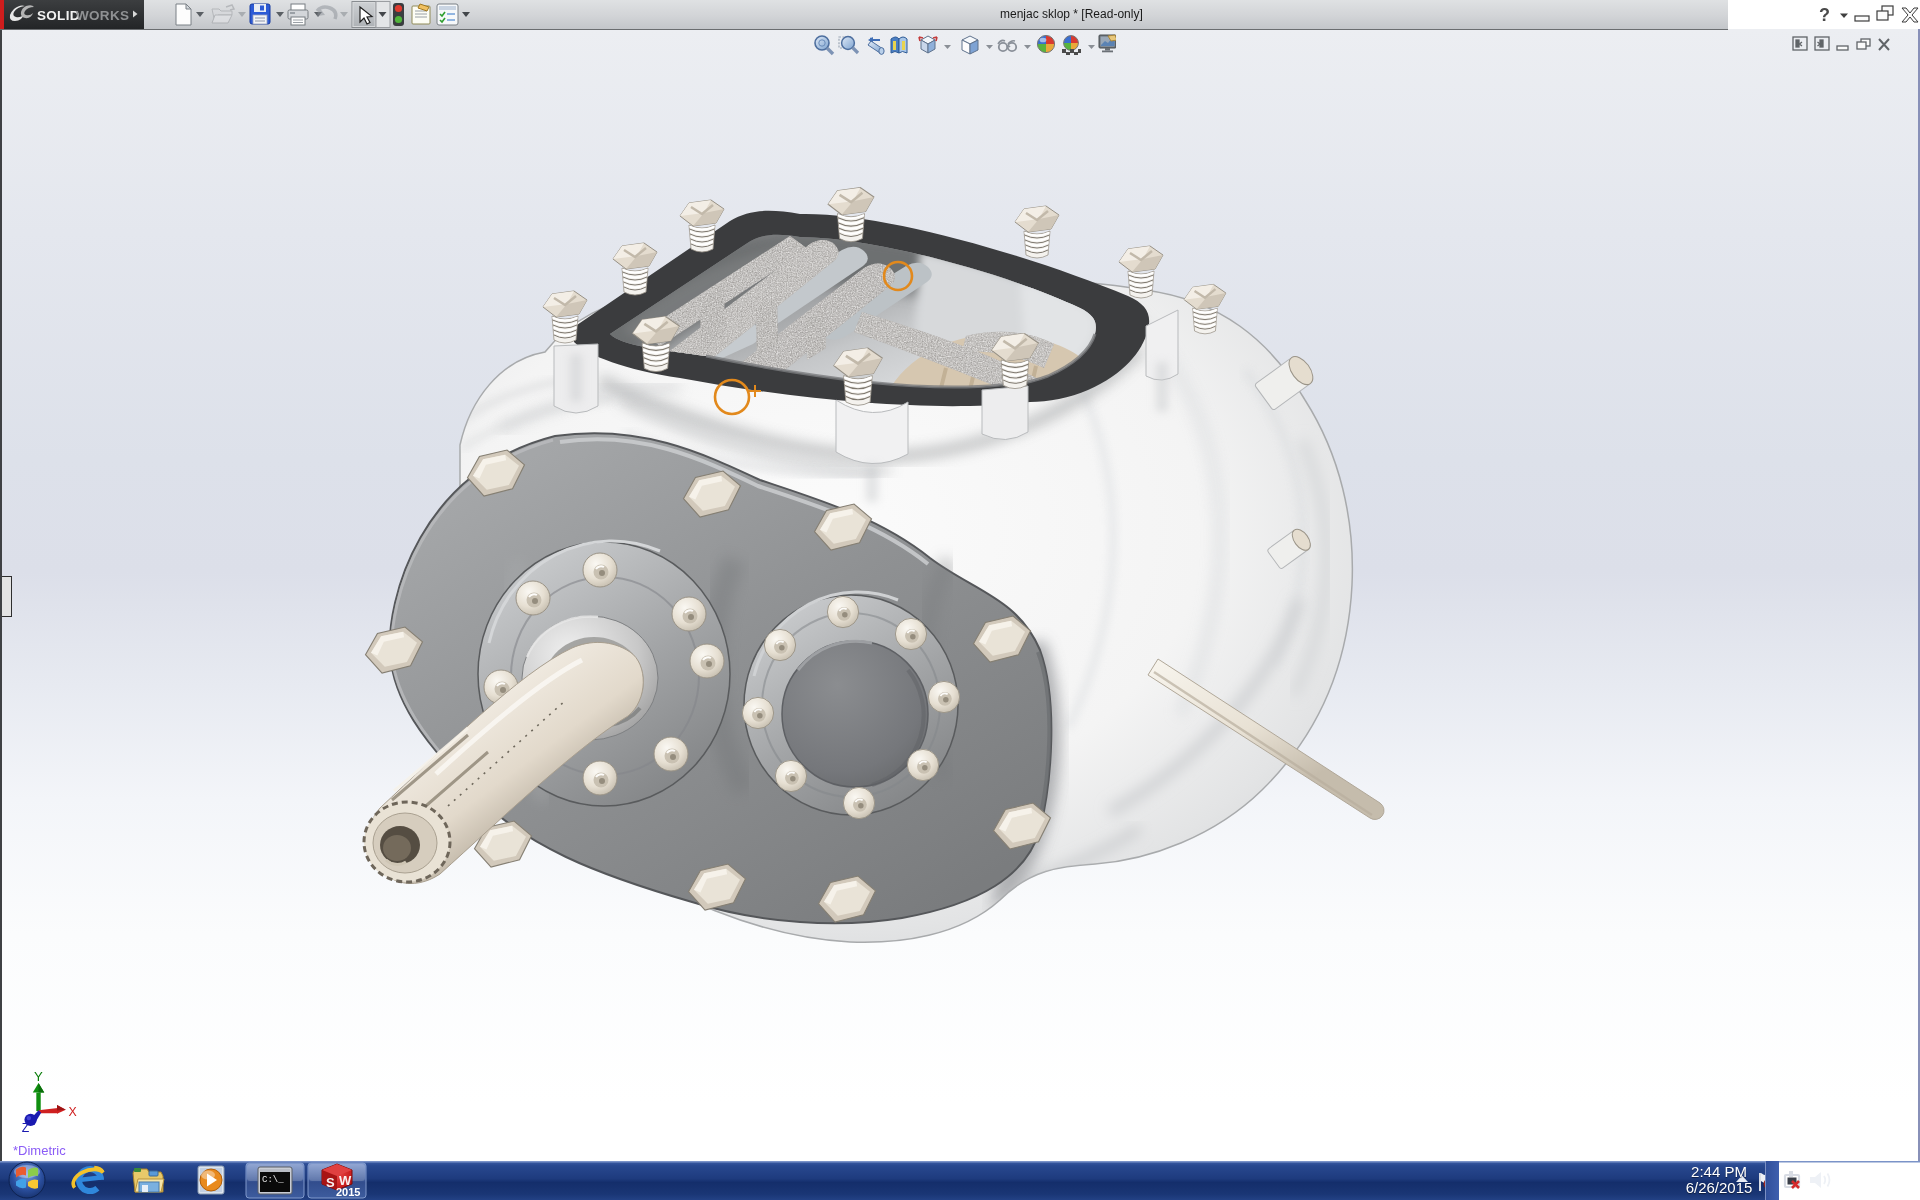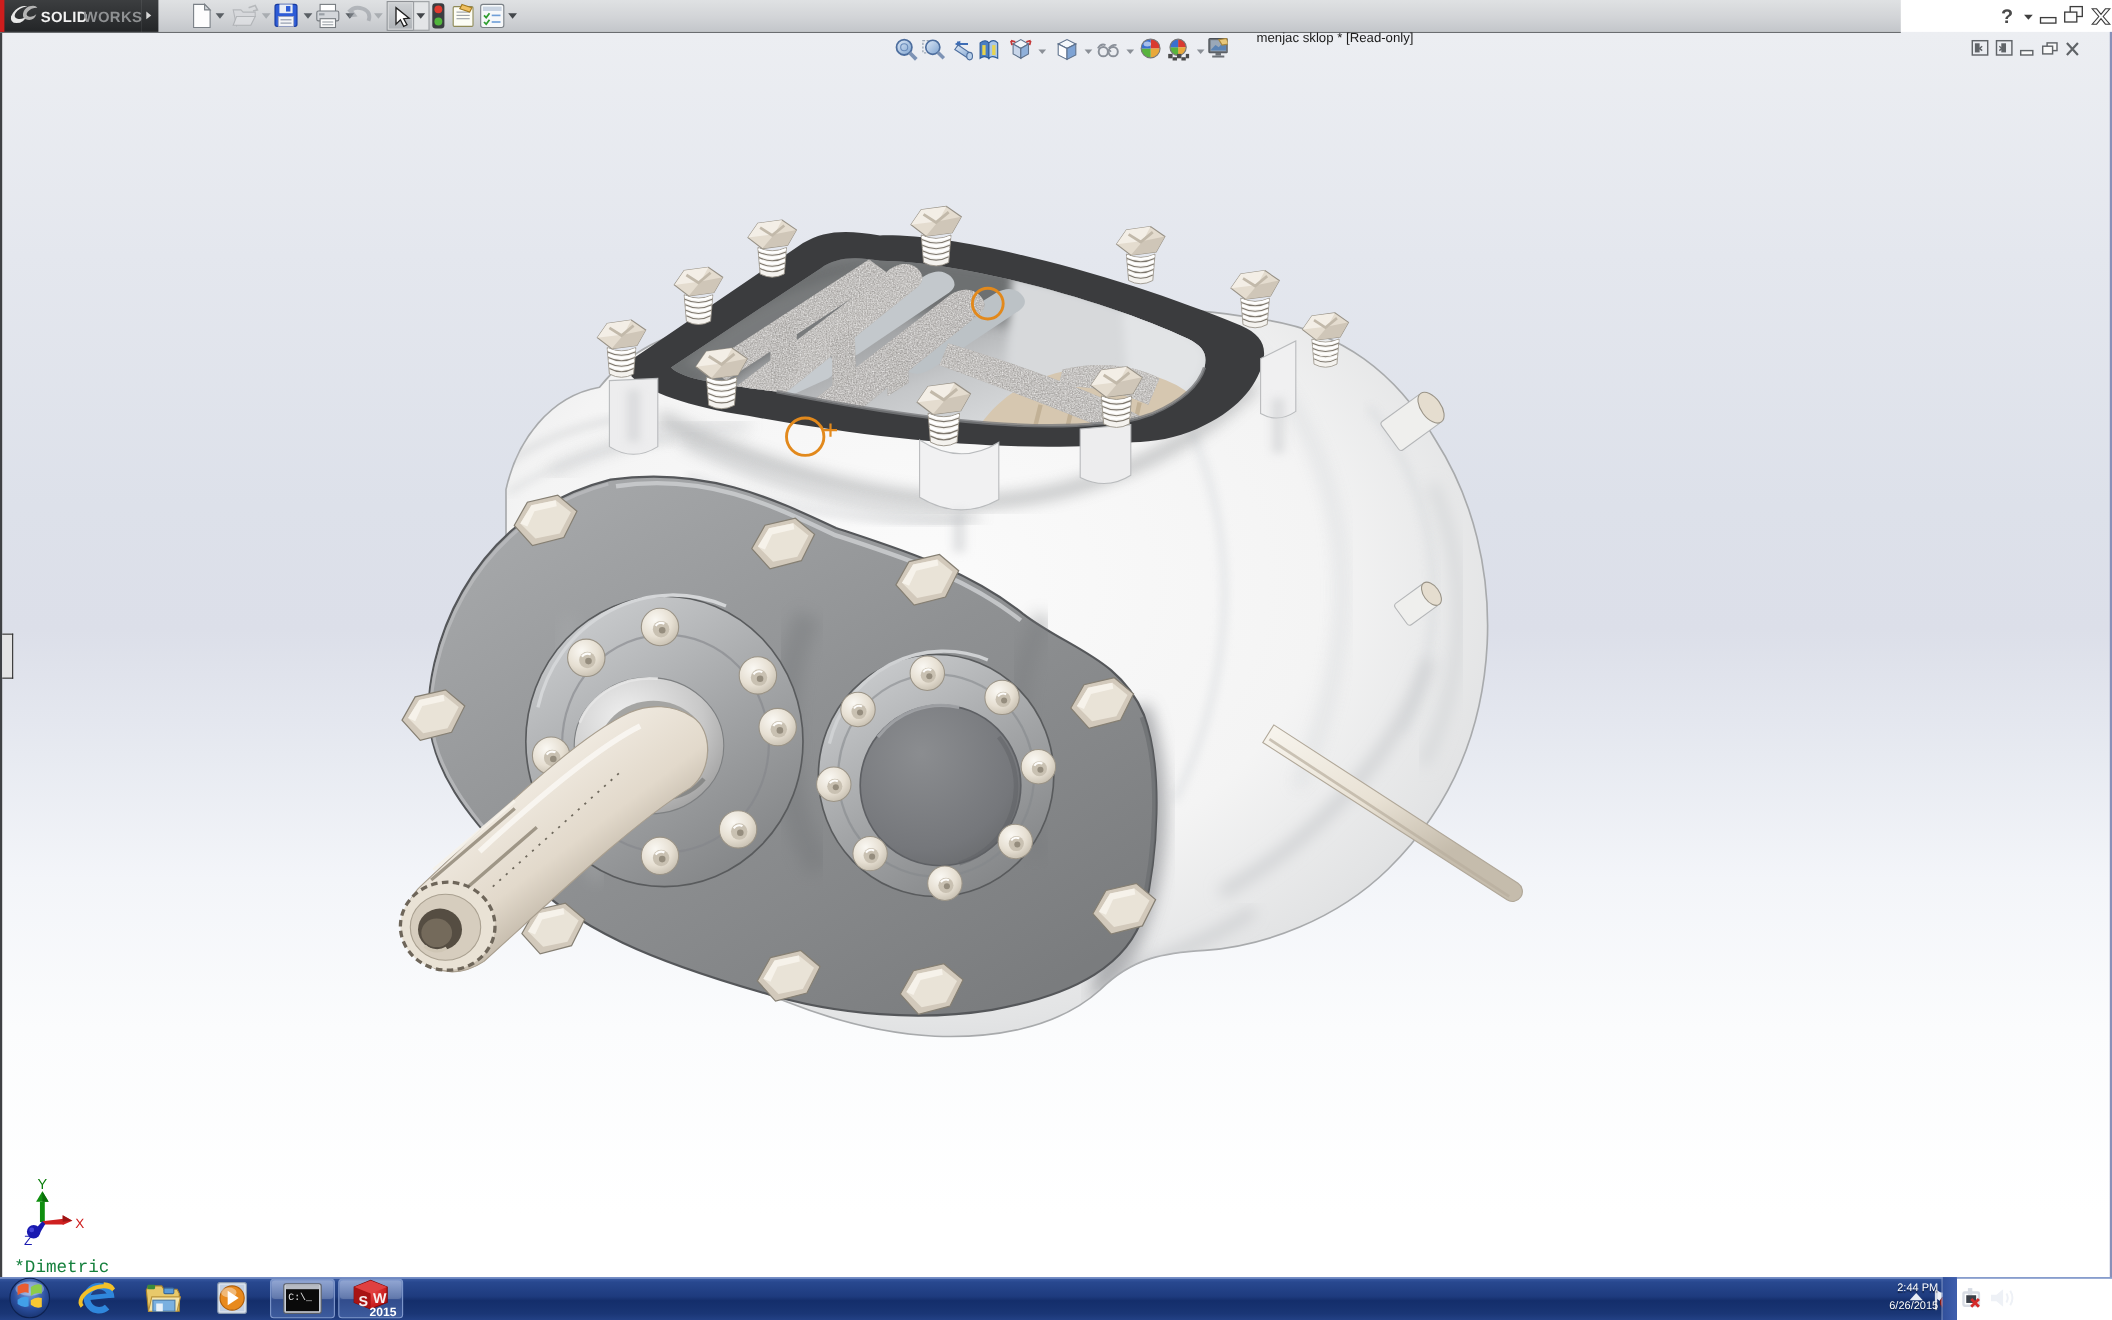--- a/index.html
+++ b/index.html
@@ -2,29 +2,29 @@
 <html><head>
 <meta charset="utf-8">
 <style>
 html,body{margin:0;padding:0;width:1920px;height:1200px;overflow:hidden;font-family:"Liberation Sans",sans-serif;}
 #root{position:relative;width:1920px;height:1200px;background:#fff;}
 
 #titlebar{position:absolute;left:0;top:0;width:1728px;height:29px;background:linear-gradient(180deg,#dfe1e3 0%,#d2d4d7 55%,#c3c6ca 100%);border-bottom:1px solid #6a6d70;}
 #swlogo{position:absolute;left:0;top:0;width:129px;height:29px;background:linear-gradient(180deg,#3c3e40,#232527);}
 #swred{position:absolute;left:0;top:0;width:4px;height:29px;background:#cf1d1d;}
 #swarrow{position:absolute;left:129px;top:0;width:15px;height:29px;background:linear-gradient(180deg,#3c3e40,#232527);}
-#title-text{position:absolute;left:1000px;top:0;width:285px;height:29px;line-height:29px;text-align:right;font-size:12px;color:#1a1a1a;margin-top:20px;}
+#title-text{position:absolute;left:1000px;top:0;width:285px;height:29px;line-height:29px;text-align:left;font-size:12px;color:#1a1a1a;}
 
 #viewport{position:absolute;left:0;top:29px;width:1920px;height:1132px;background:linear-gradient(180deg,#eceef2 0%,#e4e7ee 18%,#dde1ea 38%,#dcdfe9 48%,#e7eaf1 58%,#f3f5f9 68%,#fbfcfd 80%,#ffffff 95%);border-left:2px solid #3f4144;box-sizing:border-box;}
 #vright{position:absolute;right:0px;top:29px;width:2px;height:1132px;background:#8890b8;}
-#dimetric{position:absolute;left:13px;top:1143px;font-size:16px;color:#15803d;letter-spacing:0px;font-family:Liberation Mono, monospace;}
+#dimetric{position:absolute;left:13px;top:1143px;font-size:13px;color:#8b5cf6;letter-spacing:0px;}
 #lefttab{position:absolute;left:2px;top:576px;width:9px;height:39px;background:#e4e4e4;border:1px solid #2e2e2e;border-left:none;}
 
 #taskbar{position:absolute;left:0;top:1161px;width:1779px;height:39px;background:linear-gradient(180deg,#3d5ea7 0%,#28488f 12%,#1e3b7e 45%,#142e6b 55%,#1a3675 85%,#234185 100%);}
-#traytime{position:absolute;right:17px;top:3px;width:86px;text-align:right;color:#fff;font-size:10px;line-height:16px;text-shadow:0 1px 1px rgba(0,0,0,0.5);}
+#traytime{position:absolute;right:17px;top:3px;width:86px;text-align:center;color:#fff;font-size:15px;line-height:16px;text-shadow:0 1px 1px rgba(0,0,0,0.5);}
 #showdesk{position:absolute;right:0;top:0;width:13px;height:39px;background:linear-gradient(90deg,#31509b,#3f5fae);border-left:1px solid #7b90c4;}
 </style>
 </head>
 <body>
 <div id="root">
   <div id="viewport"></div>
   <svg id="model" width="1920" height="1200" viewBox="0 0 1920 1200" style="position:absolute;left:0;top:0;z-index:2">
   <defs>
     <linearGradient id="faceG" x1="0.15" y1="0.1" x2="0.85" y2="0.95">
       <stop offset="0" stop-color="#a4a6a8"></stop>

